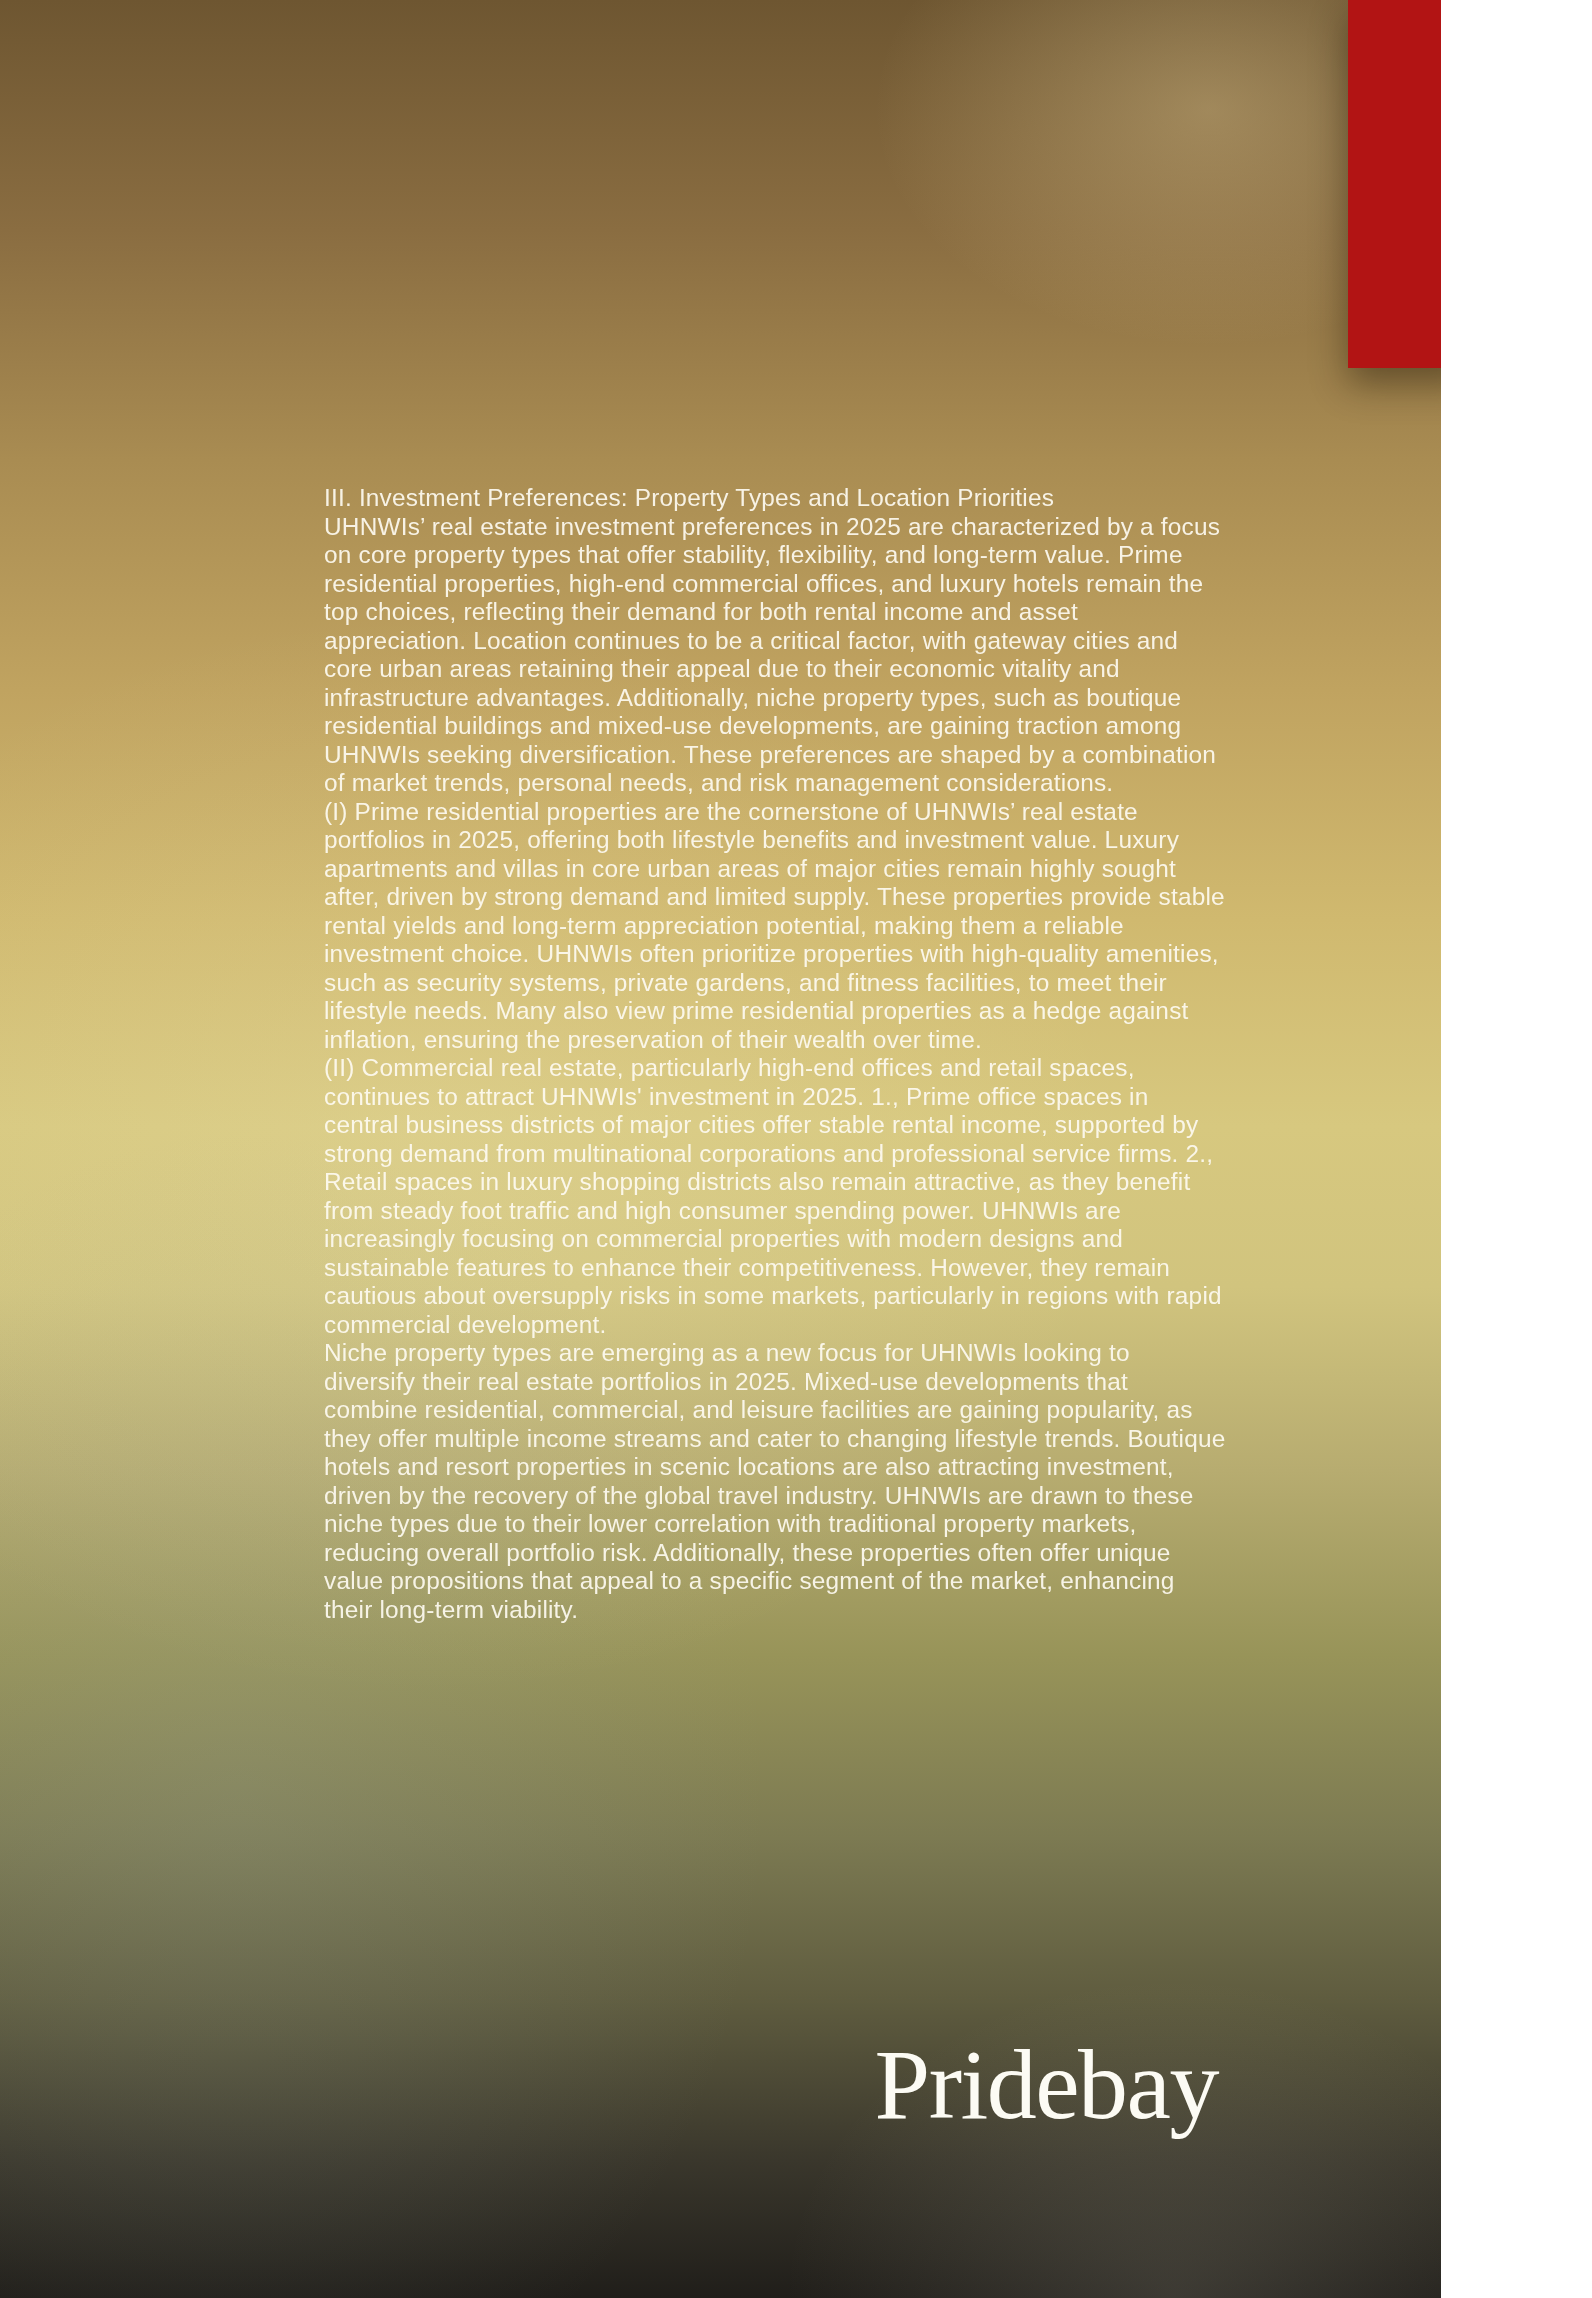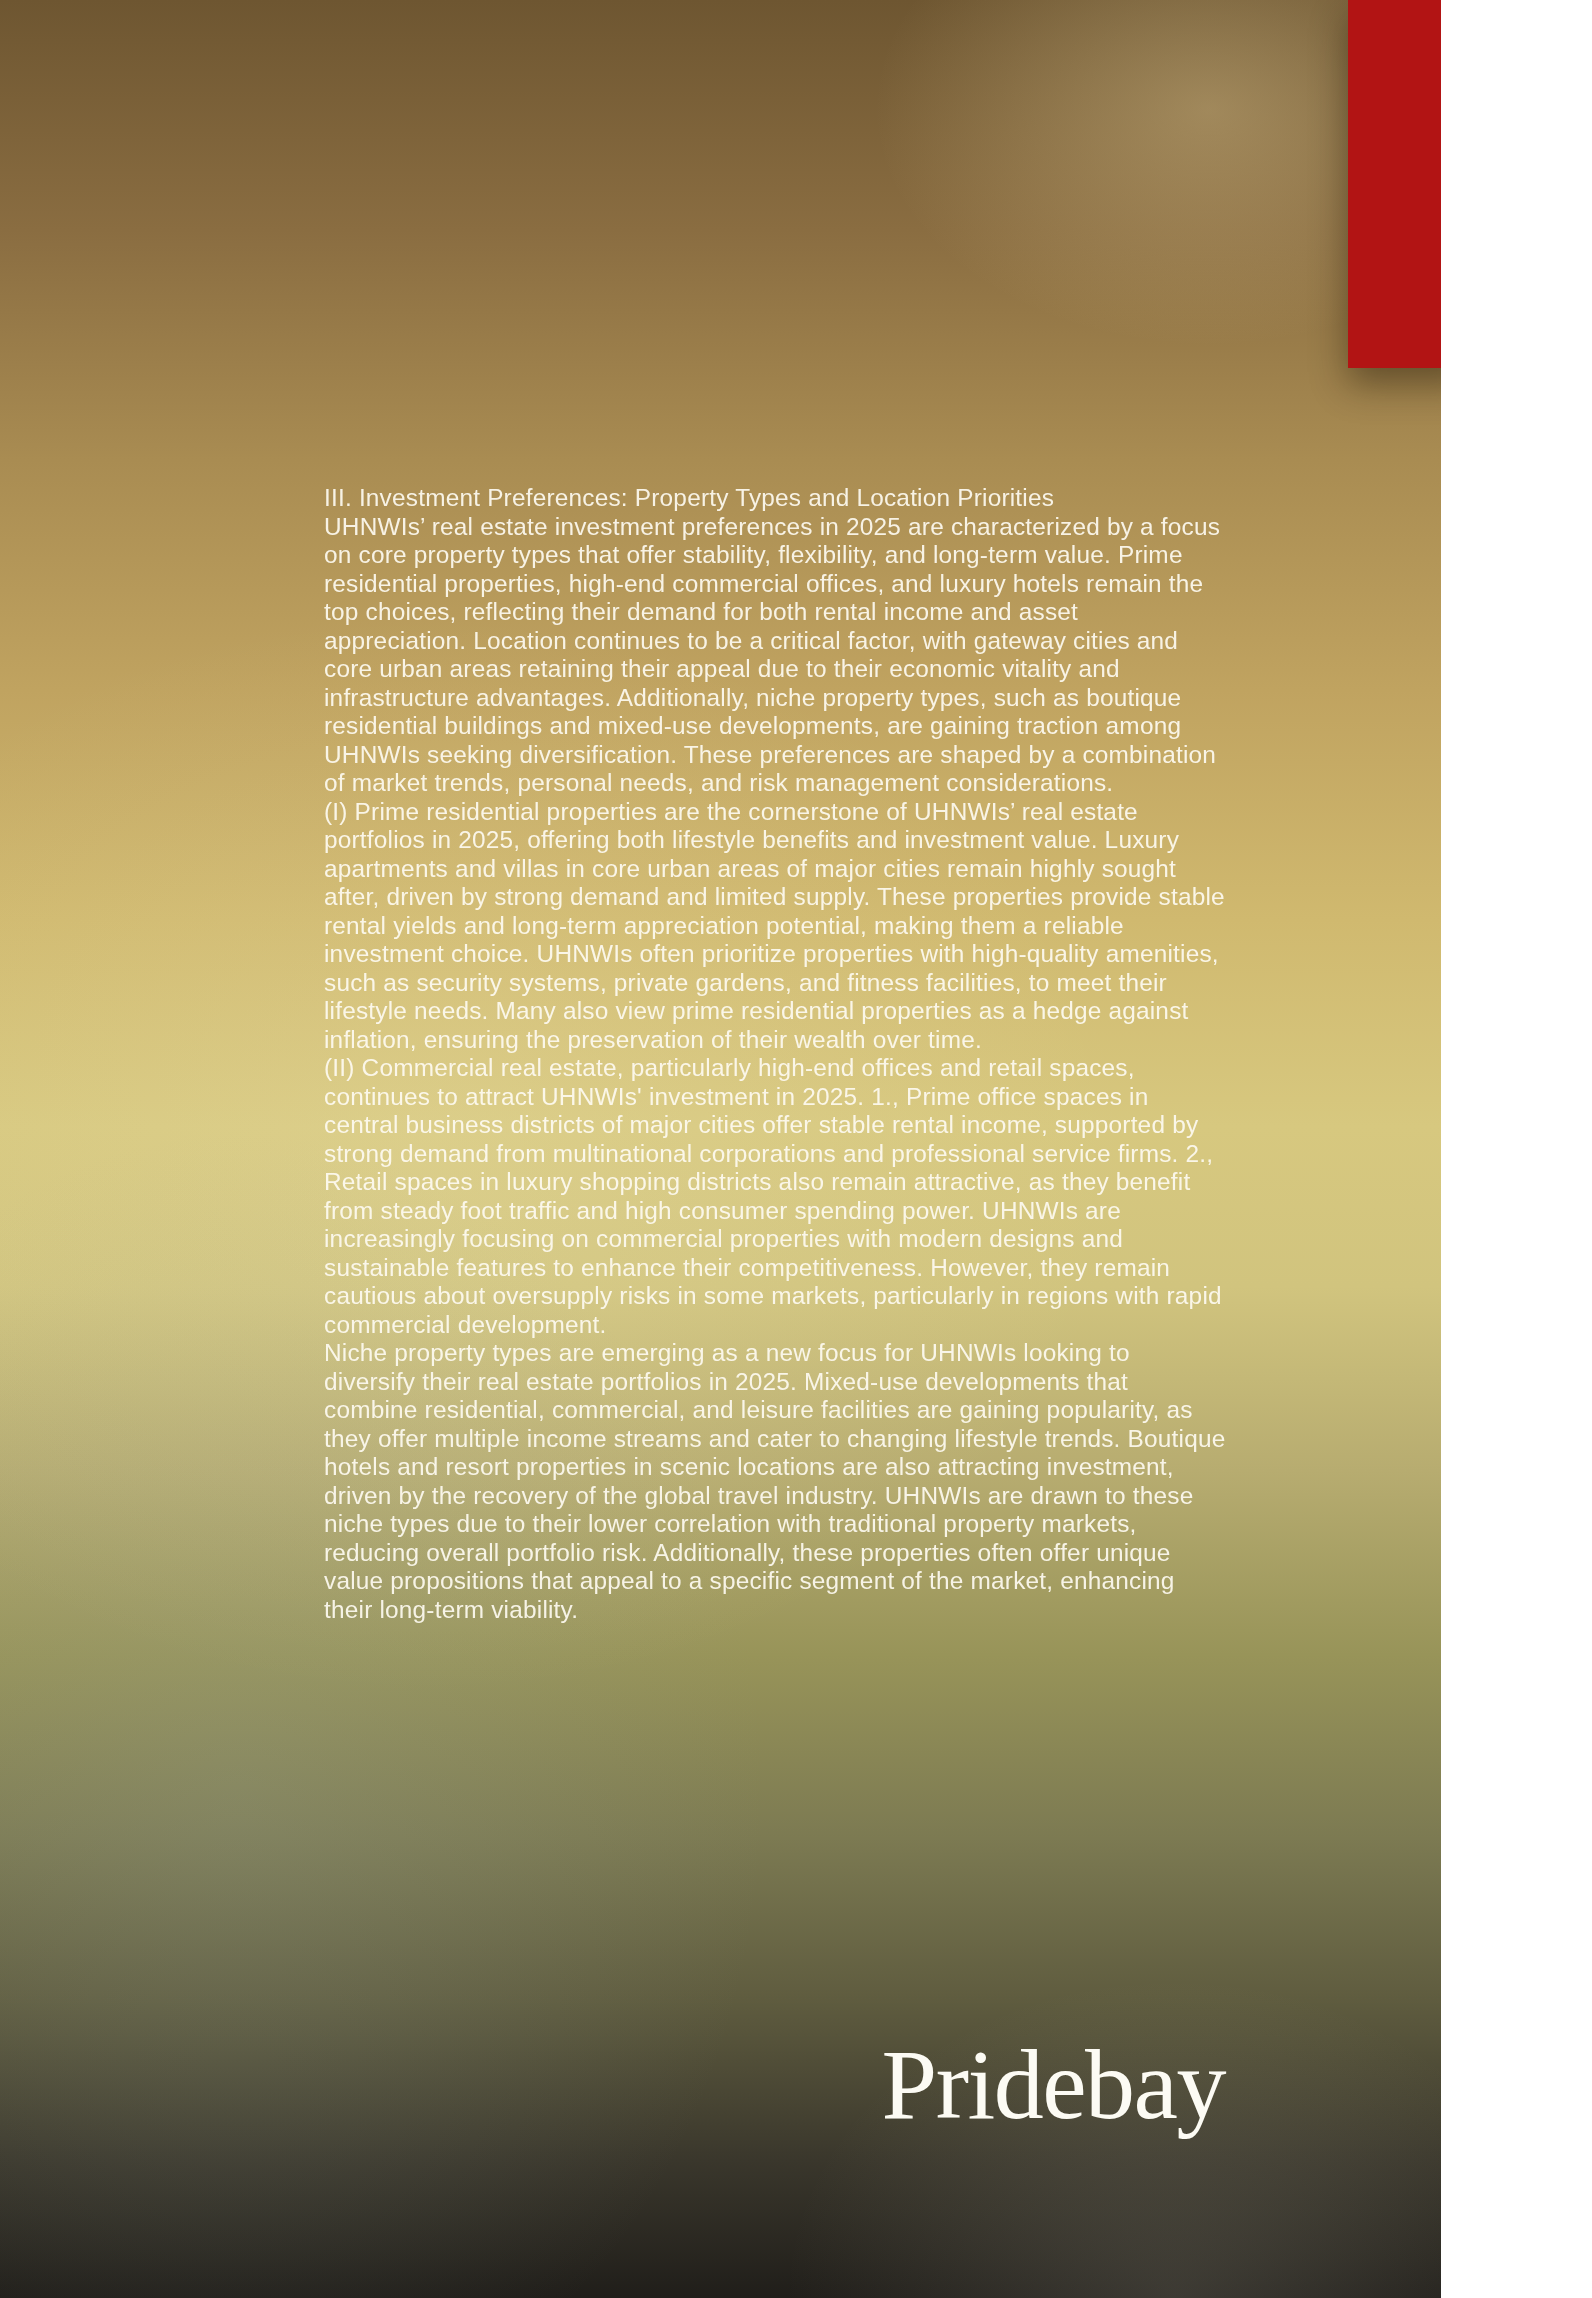--- a/index.html
+++ b/index.html
@@ -49,21 +49,21 @@
     width: 903px;
     color: rgba(253, 250, 240, 0.93);
     font-size: 24.4px;
     line-height: 28.5px;
     letter-spacing: 0.2px;
     font-weight: 400;
   }
   .article .para { margin: 0; padding: 0; }
   .wordmark {
     position: absolute;
-    right: 216px;
+    right: 223px;
     top: 2030px;
     font-family: "Liberation Serif", serif;
     font-size: 100px;
     line-height: 1.1;
     letter-spacing: -1.5px;
     color: #fcfbf4;
     white-space: nowrap;
   }
 </style>
 </head>

